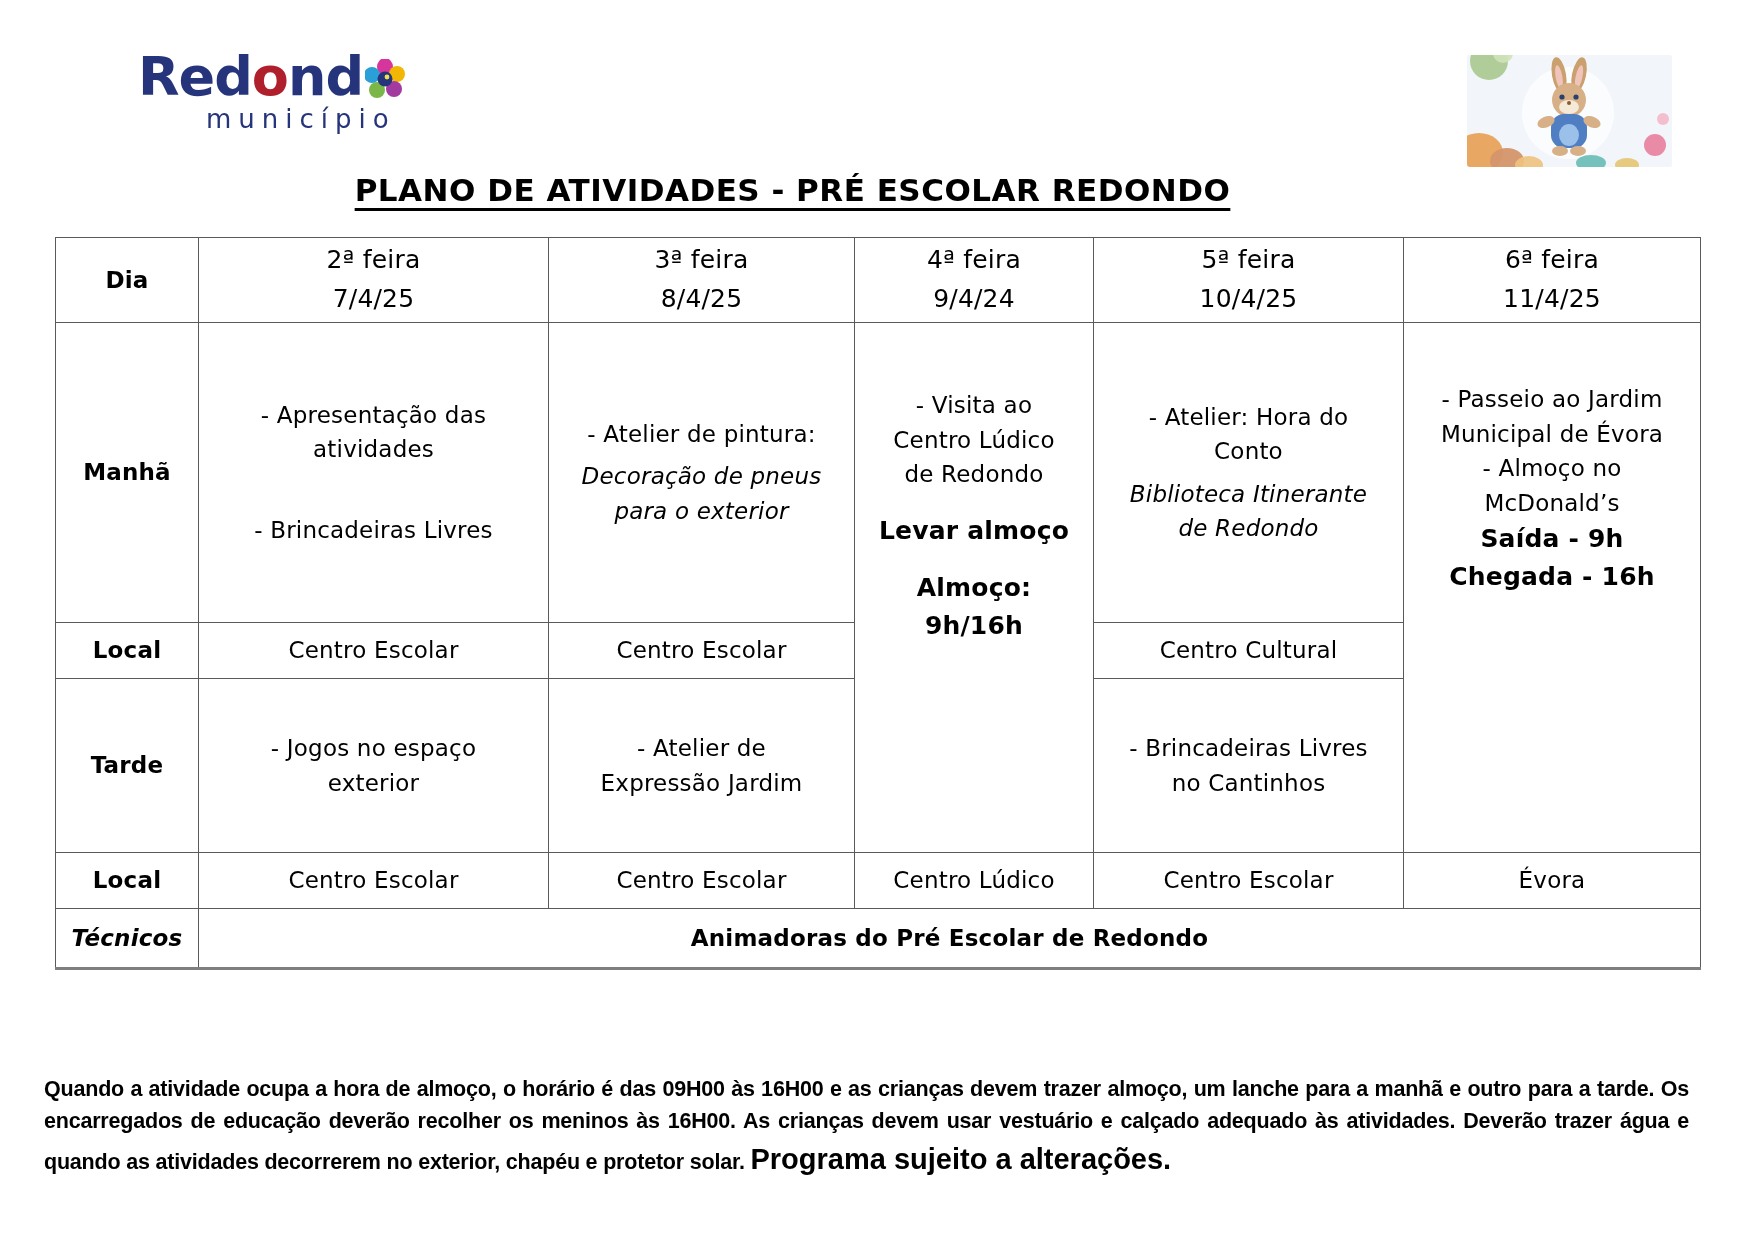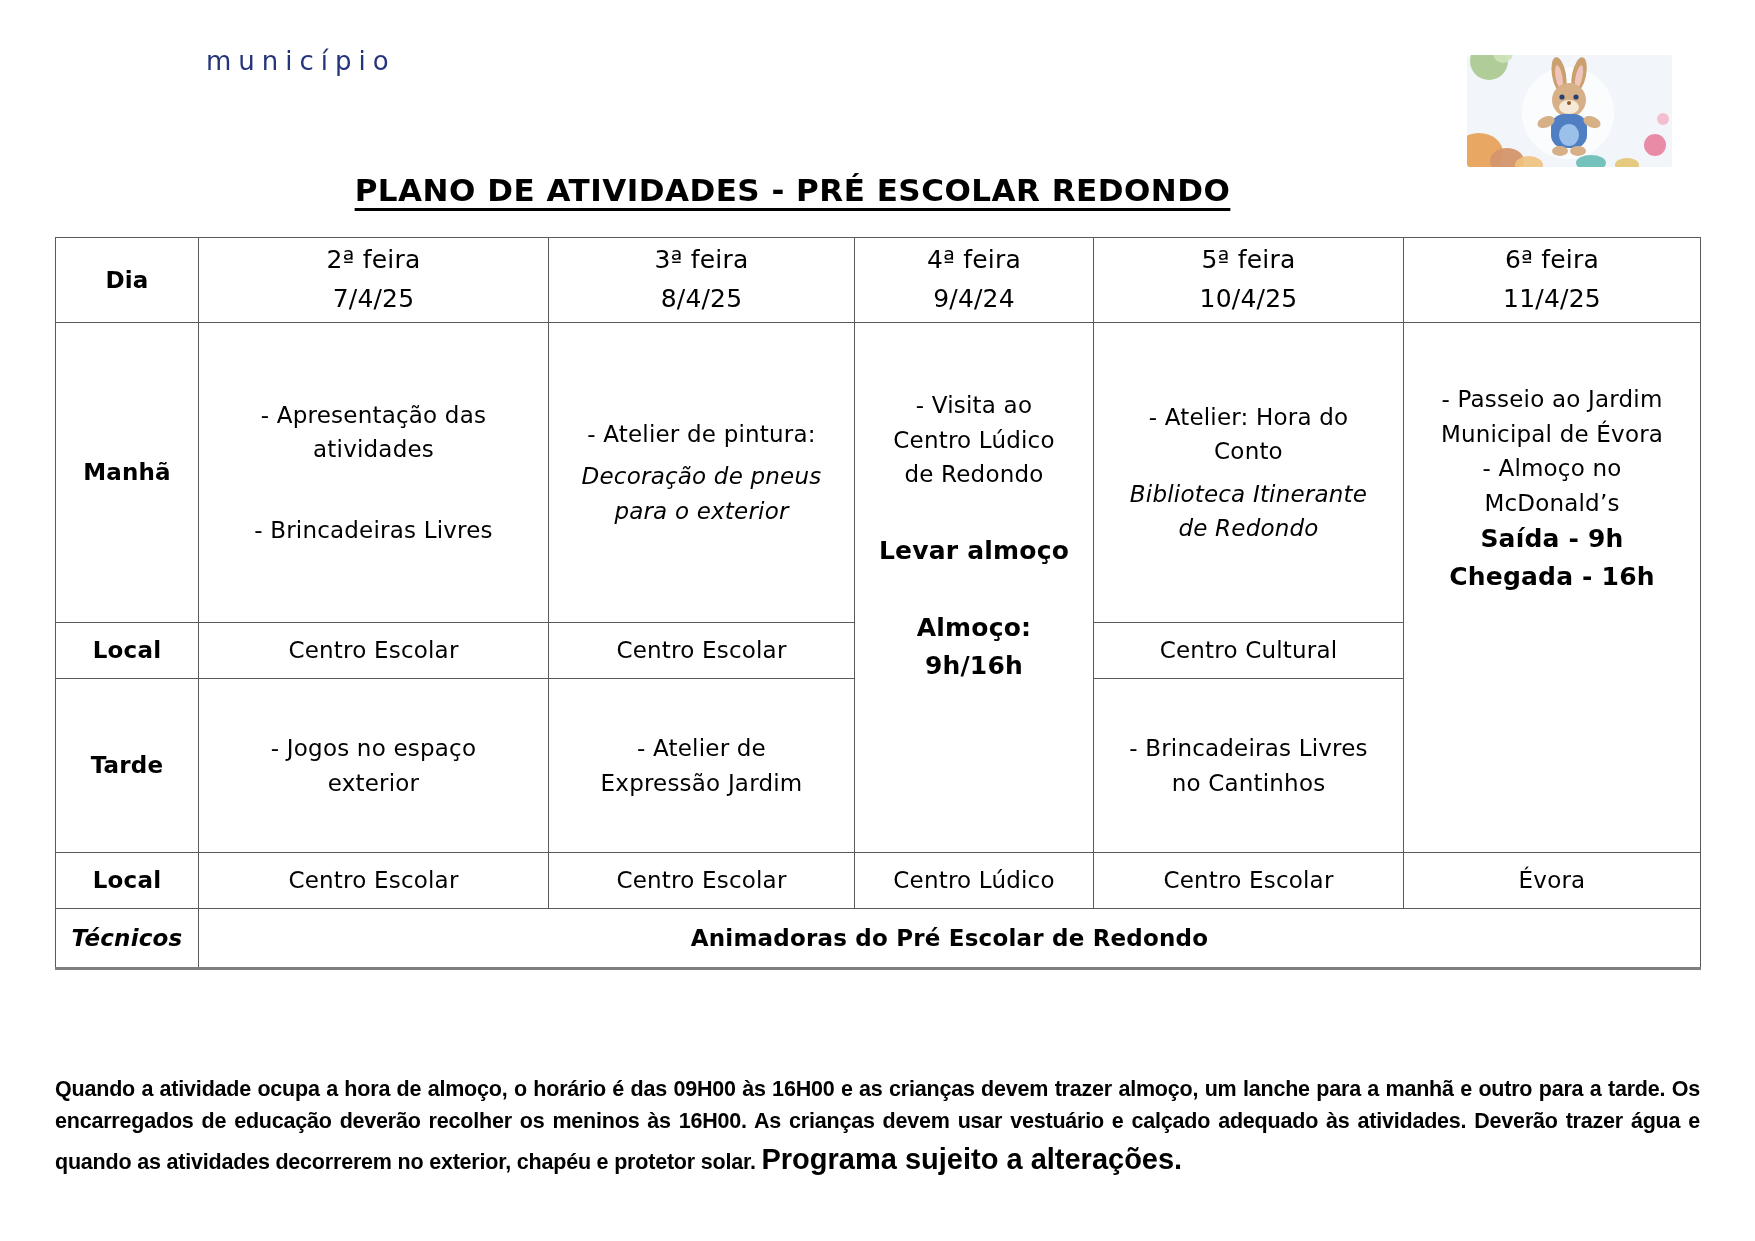--- a/index.html
+++ b/index.html
@@ -71,41 +71,52 @@
   .bd { font-weight:700; }
   .big { font-size:25px; }
 
   .block-gap-lg { margin-bottom:46px; }
   .block-gap-sm { margin-bottom:8px; }
 
   .span-inner {
     height:515px; display:flex; flex-direction:column;
     align-items:center; justify-content:flex-start;
   }
-  .span-inner.wed { padding-top:58px; gap:40px; }
+  .span-inner.wed { padding-top:58px; gap:20px; }
   .span-inner.fri { padding-top:52px; }
 
   .tech-value { font-weight:700; font-size:25px; }
   .local-cell { font-size:24px; }
 
   
   .footer {
-    position:absolute; left:55px; top:1073px; width:1645px;
+    position:absolute; left:44px; top:1073px; width:1645px;
     font-family:"Liberation Sans", sans-serif;
     font-weight:700; font-size:21.5px; line-height:1.5;
     text-align:justify; letter-spacing:-0.2px;
   }
   .footer .emph { font-size:29px; letter-spacing:0; }
 </style>
 </head>
 <body>
 
 <div class="page">
 
   <div class="logo">
+    <div class="brand">
+      <span>Red</span><span class="o-red">o</span><span>nd</span><span class="flower"><svg width="40" height="40" viewBox="0 0 40 40">
+          <ellipse cx="20" cy="8" rx="8" ry="9" fill="#d6369b"></ellipse>
+          <ellipse cx="32" cy="15" rx="8" ry="8" fill="#f2b705"></ellipse>
+          <ellipse cx="29" cy="30" rx="8" ry="8" fill="#a23aa0"></ellipse>
+          <ellipse cx="12" cy="31" rx="8" ry="8" fill="#7ab648"></ellipse>
+          <ellipse cx="7" cy="16" rx="8" ry="8" fill="#2a9fd8"></ellipse>
+          <circle cx="20" cy="20" r="7.5" fill="#26357b"></circle>
+          <circle cx="22" cy="18" r="2.4" fill="#f2e24a"></circle>
+        </svg></span>
+    </div>
     <span class="brand-sub">município</span>
   </div>
 
   <div class="bunny-img">
     <svg width="205" height="112" viewBox="0 0 205 112">
       <rect width="205" height="112" fill="#f2f6fa"></rect>
       <circle cx="101" cy="58" r="46" fill="#ffffff" opacity="0.7"></circle>
       <circle cx="22" cy="6" r="19" fill="#a9c98e" opacity="0.9"></circle>
       <circle cx="36" cy="-2" r="10" fill="#cfe3b8" opacity="0.9"></circle>
       <ellipse cx="12" cy="98" rx="24" ry="20" fill="#e8a25c" opacity="0.95"></ellipse>

